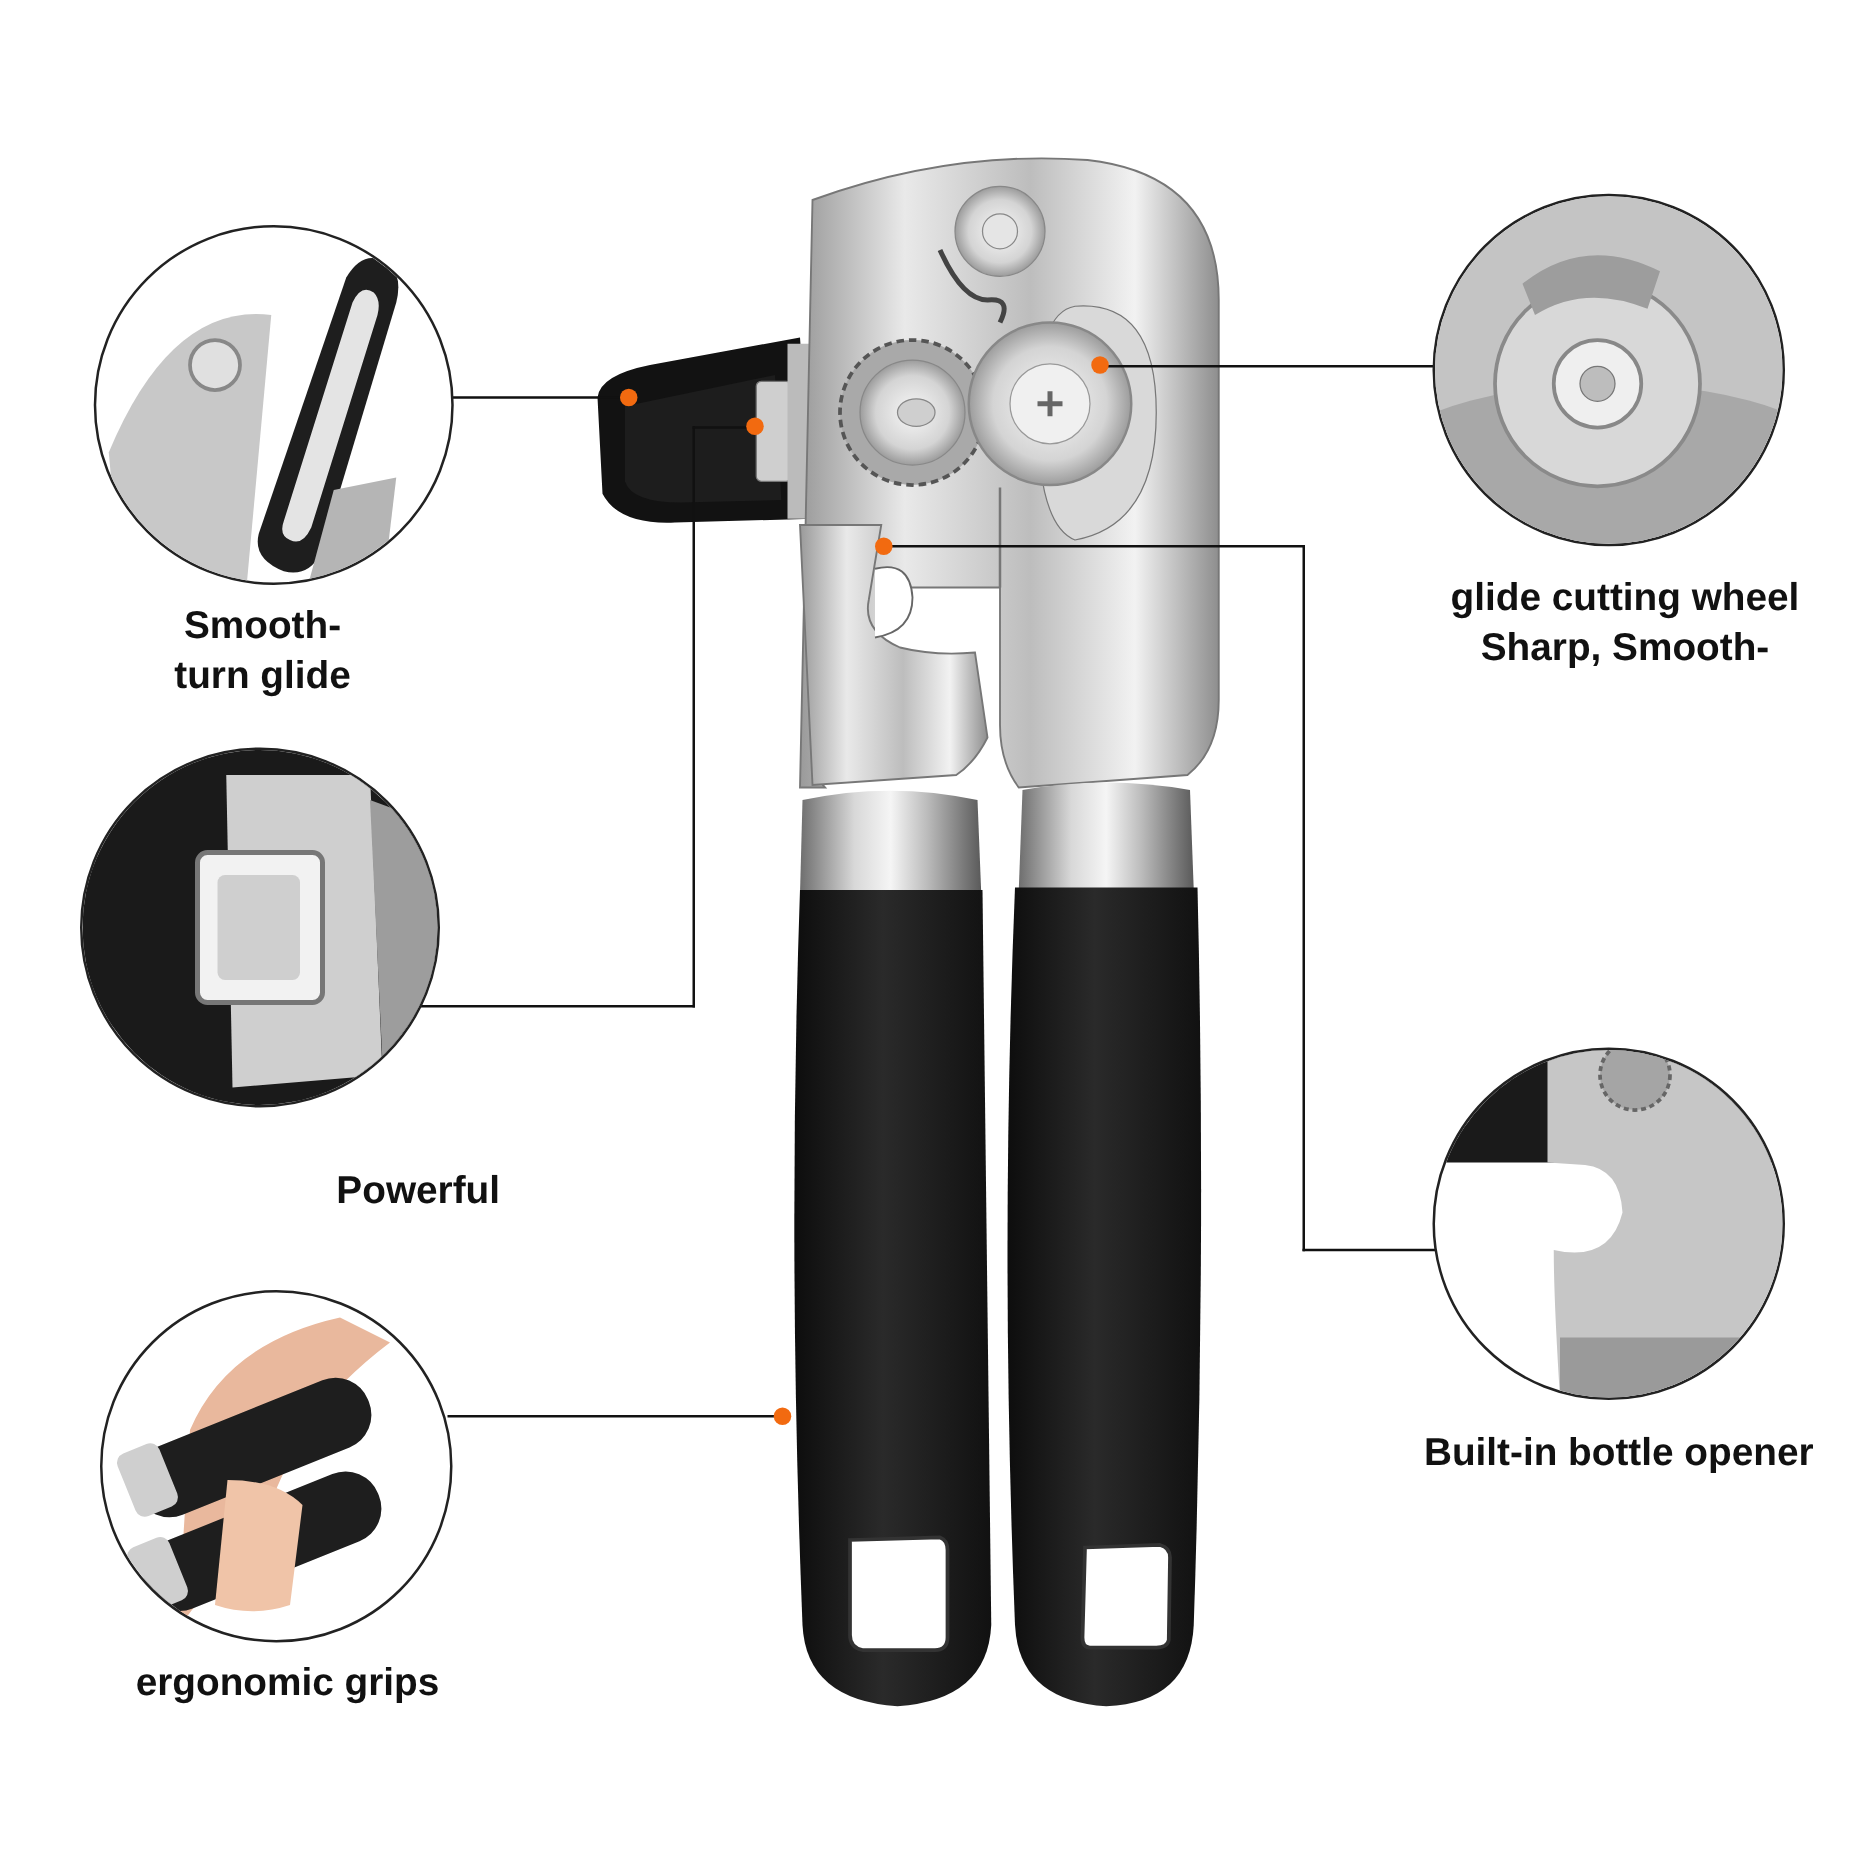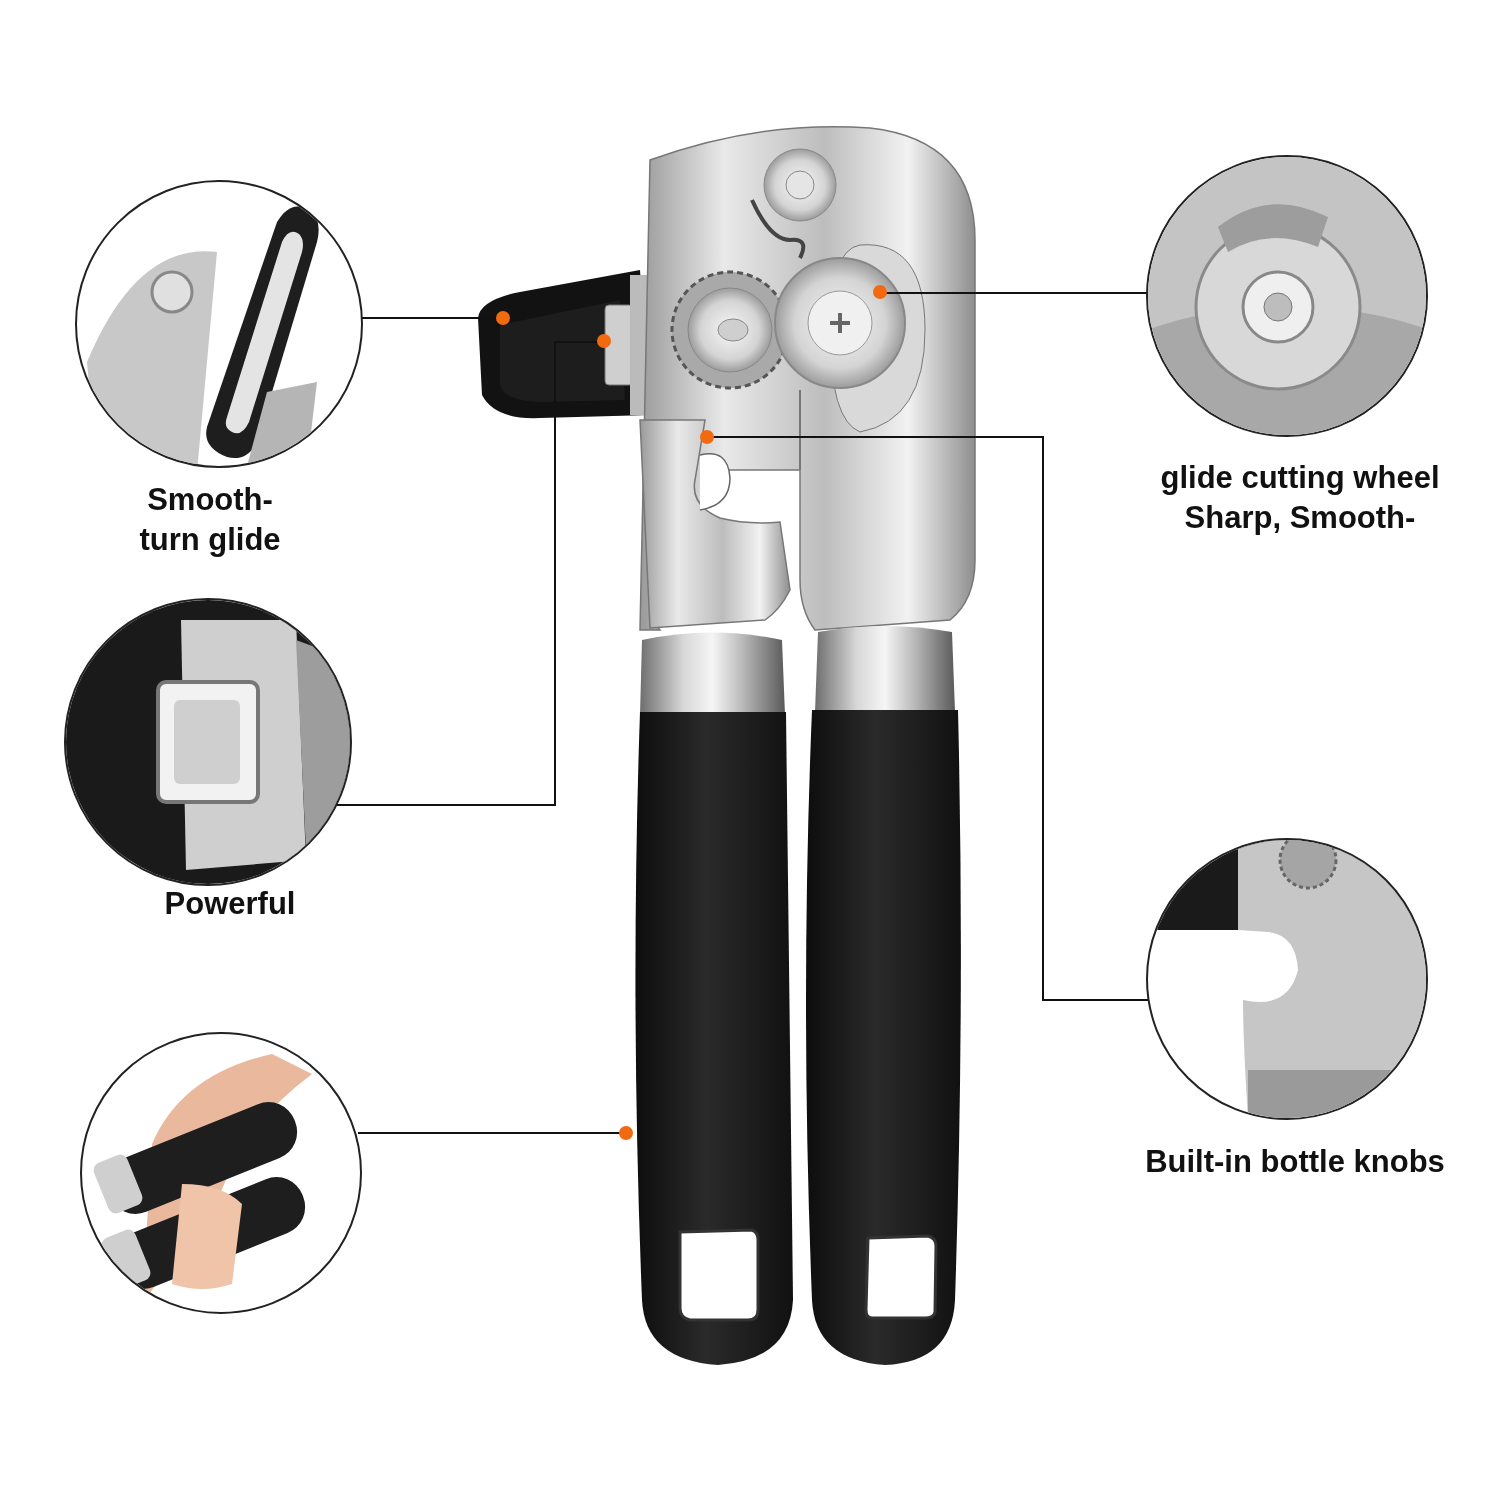--- a/index.html
+++ b/index.html
@@ -117,35 +117,36 @@
 
 <div class="circle" style="left:64px;top:598px;width:284px;height:284px;">
   <svg width="284" height="284" viewBox="0 0 284 284">
     <rect x="0" y="0" width="284" height="284" fill="#1a1a1a"></rect>
     <path d="M115 20 L230 20 L240 260 L120 270 Z" fill="#cfcfcf"></path>
     <path d="M230 40 L284 60 L284 220 L240 250 Z" fill="#9d9d9d"></path>
     <rect x="92" y="82" width="100" height="120" rx="8" fill="#f2f2f2" stroke="#777" stroke-width="4"></rect>
     <rect x="108" y="100" width="66" height="84" rx="6" fill="#cfcfcf"></rect>
   </svg>
 </div>
-<div class="label" style="left:60px;top:884px;width:340px;">
+<div class="label" style="left:60px;top:932px;width:340px;text-align:right;">
   <div>Powerful</div>
 </div>
 
 <div class="circle" style="left:80px;top:1032px;width:278px;height:278px;">
   <svg width="278" height="278" viewBox="0 0 278 278">
     <path d="M70 110 Q100 40 190 20 L230 40 Q190 70 160 110 L120 200 Q80 240 60 270 Z" fill="#e9b89d"></path>
     <rect x="20" y="95" width="200" height="58" rx="28" fill="#1e1e1e" transform="rotate(-22 120 124)"></rect>
     <rect x="28" y="170" width="200" height="58" rx="28" fill="#1e1e1e" transform="rotate(-22 128 199)"></rect>
     <rect x="18" y="123" width="36" height="54" rx="8" fill="#cfcfcf" transform="rotate(-22 36 150)"></rect>
     <rect x="26" y="198" width="36" height="54" rx="8" fill="#cfcfcf" transform="rotate(-22 44 225)"></rect>
     <path d="M100 150 Q140 150 160 170 L150 250 Q120 260 90 250 Z" fill="#f0c4a8"></path>
   </svg>
 </div>
 <div class="label" style="left:80px;top:1326px;width:300px;">
+  <div>ergonomic grips</div>
 </div>
 
 <div class="circle" style="left:1146px;top:155px;width:278px;height:278px;">
   <svg width="278" height="278" viewBox="0 0 278 278">
     <rect x="0" y="0" width="278" height="278" fill="#c4c4c4"></rect>
     <ellipse cx="140" cy="230" rx="200" ry="80" fill="#a8a8a8"></ellipse>
     <circle cx="130" cy="150" r="82" fill="#d8d8d8" stroke="#8a8a8a" stroke-width="3"></circle>
     <circle cx="130" cy="150" r="35" fill="#efefef" stroke="#888" stroke-width="3"></circle>
     <circle cx="130" cy="150" r="14" fill="#bdbdbd" stroke="#777"></circle>
     <path d="M70 70 Q120 30 180 60 L170 90 Q120 70 80 95 Z" fill="#9d9d9d"></path>
@@ -158,14 +159,14 @@
 
 <div class="circle" style="left:1146px;top:838px;width:278px;height:278px;">
   <svg width="278" height="278" viewBox="0 0 278 278">
     <rect x="0" y="0" width="278" height="90" fill="#1a1a1a"></rect>
     <path d="M90 0 L278 0 L278 278 L100 278 Q95 200 95 160 Q140 170 150 130 Q148 95 120 92 L90 90 Z" fill="#c6c6c6"></path>
     <circle cx="160" cy="20" r="28" fill="#a5a5a5" stroke="#666" stroke-dasharray="4 3" stroke-width="3"></circle>
     <rect x="100" y="230" width="178" height="48" fill="#9a9a9a"></rect>
   </svg>
 </div>
 <div class="label" style="left:1110px;top:1142px;width:370px;">
-  <div>Built-in bottle knobs</div>
+  <div>Built-in bottle opener</div>
 </div>
 
 </body></html>

